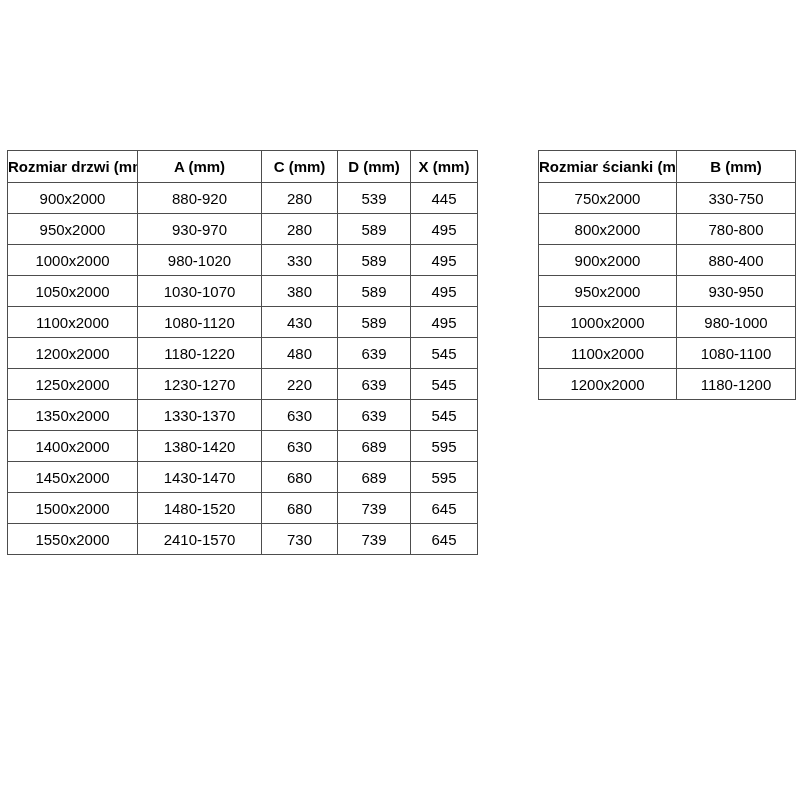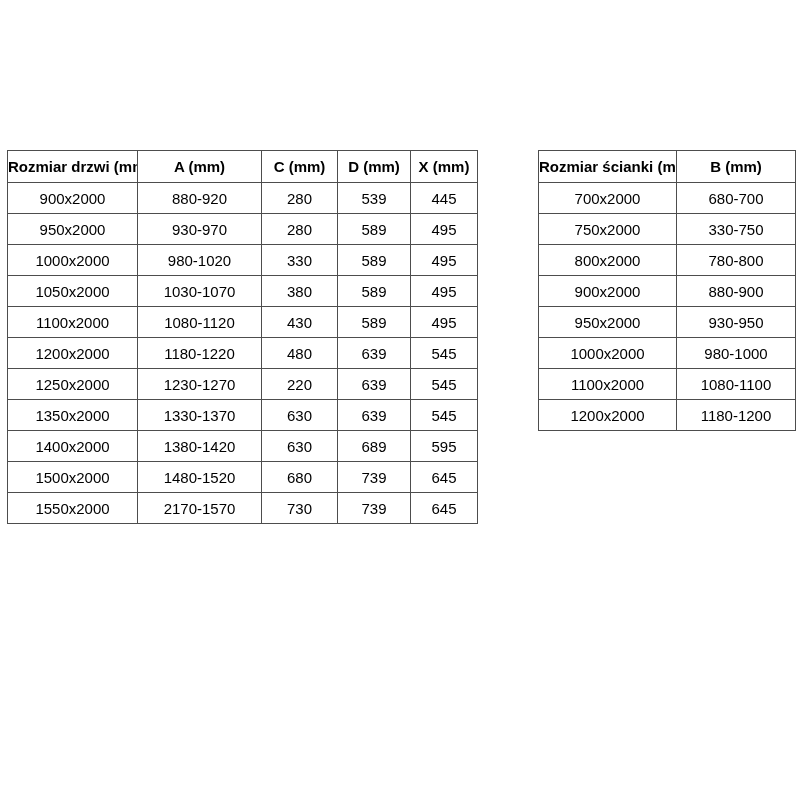--- a/index.html
+++ b/index.html
@@ -134,63 +134,66 @@
           <td>545</td>
         </tr>
         <tr>
           <td>1400x2000</td>
           <td>1380-1420</td>
           <td>630</td>
           <td>689</td>
           <td>595</td>
         </tr>
         <tr>
+          <td>1450x2000</td>
+          <td>1430-1470</td>
+          <td>680</td>
+          <td>689</td>
+          <td>595</td>
+        </tr>
+        <tr>
           <td>1500x2000</td>
           <td>1480-1520</td>
           <td>680</td>
           <td>739</td>
           <td>645</td>
         </tr>
         <tr>
           <td>1550x2000</td>
-          <td>2170-1570</td>
+          <td>2410-1570</td>
           <td>730</td>
           <td>739</td>
           <td>645</td>
         </tr>
       </tbody>
   </table>
 
   <table id="wall-table" class="spec-table">
     <colgroup>
       <col style="width:138px">
       <col style="width:119px">
     </colgroup>
     <thead>
       <tr>
           <th>Rozmiar ścianki (mm)</th>
           <th>B (mm)</th>
         </tr>
     </thead>
     <tbody>
         <tr>
-          <td>700x2000</td>
-          <td>680-700</td>
-        </tr>
-        <tr>
           <td>750x2000</td>
           <td>330-750</td>
         </tr>
         <tr>
           <td>800x2000</td>
           <td>780-800</td>
         </tr>
         <tr>
           <td>900x2000</td>
-          <td>880-900</td>
+          <td>880-400</td>
         </tr>
         <tr>
           <td>950x2000</td>
           <td>930-950</td>
         </tr>
         <tr>
           <td>1000x2000</td>
           <td>980-1000</td>
         </tr>
         <tr>

